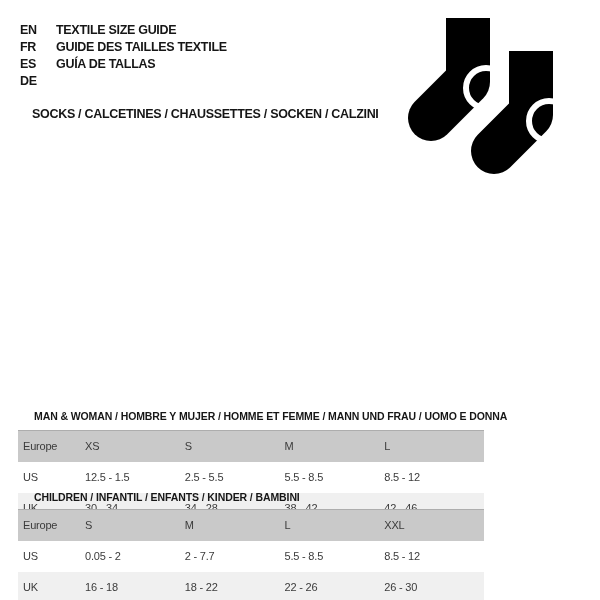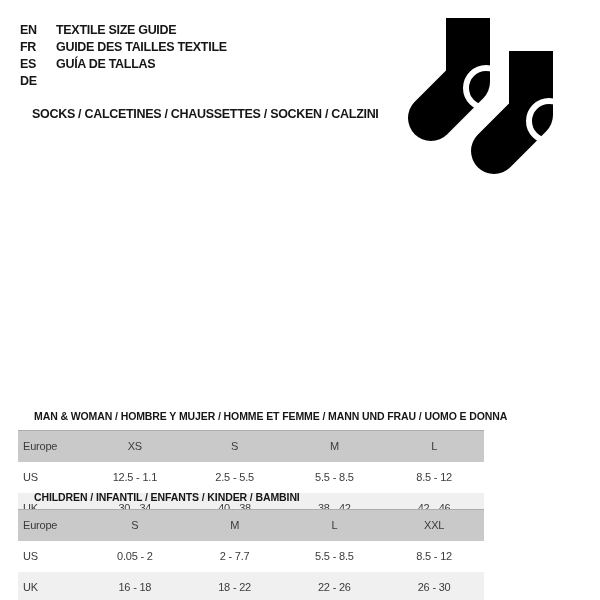--- a/index.html
+++ b/index.html
@@ -37,21 +37,21 @@
   .table-block{position:absolute;left:18px;width:466px;}
   .table-block.adult{top:409px;}
   .table-block.children{top:490px;}
   .table-title{font-size:10.5px;font-weight:bold;letter-spacing:-0.1px;color:var(--ink);
     line-height:14px;height:14px;margin-left:16px;white-space:nowrap;}
   .table-block.adult .table-title{margin-bottom:7px;}
   .table-block.children .table-title{margin-bottom:5px;}
   table.size-table{border-collapse:collapse;table-layout:fixed;width:466px;
     font-size:11px;color:var(--table-ink);letter-spacing:-0.2px;}
   table.size-table col.c0{width:67px;}
-  table.size-table th,table.size-table td{padding:0;font-weight:400;text-align:center;white-space:nowrap;}
+  table.size-table th,table.size-table td{padding:0;font-weight:400;text-align:left;white-space:nowrap;}
   table.size-table th:first-child,table.size-table td:first-child{text-align:left;padding-left:5px;}
   table.size-table thead tr{height:31px;background:var(--table-header-bg);
     border-top:1px solid var(--table-header-border);}
   table.size-table tbody tr{height:31px;}
   table.size-table tbody tr.stripe{background:var(--row-stripe);}
 </style>
 </head>
 <body>
 
 <div class="page">
@@ -104,29 +104,29 @@
           <th>Europe</th>
           <th>XS</th>
           <th>S</th>
           <th>M</th>
           <th>L</th>
         </tr>
       </thead>
       <tbody>
         <tr>
           <td>US</td>
-          <td>12.5 - 1.1</td>
+          <td>12.5 - 1.5</td>
           <td>2.5 - 5.5</td>
           <td>5.5 - 8.5</td>
           <td>8.5 - 12</td>
         </tr>
         <tr class="stripe">
           <td>UK</td>
           <td>30 - 34</td>
-          <td>40 - 38</td>
+          <td>34 - 28</td>
           <td>38 - 42</td>
           <td>42 - 46</td>
         </tr>
       </tbody>
     </table>
   </div>
 
   <div class="table-block children">
     <div class="table-title">CHILDREN / INFANTIL / ENFANTS / KINDER / BAMBINI</div>
     <table class="size-table">

